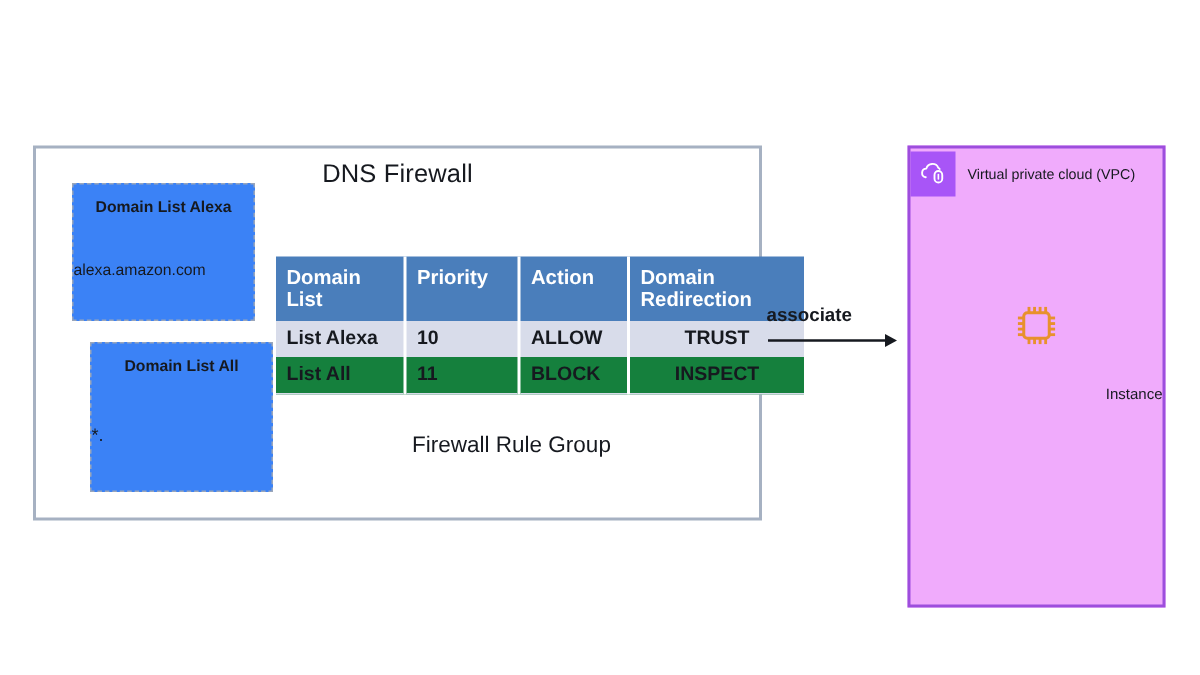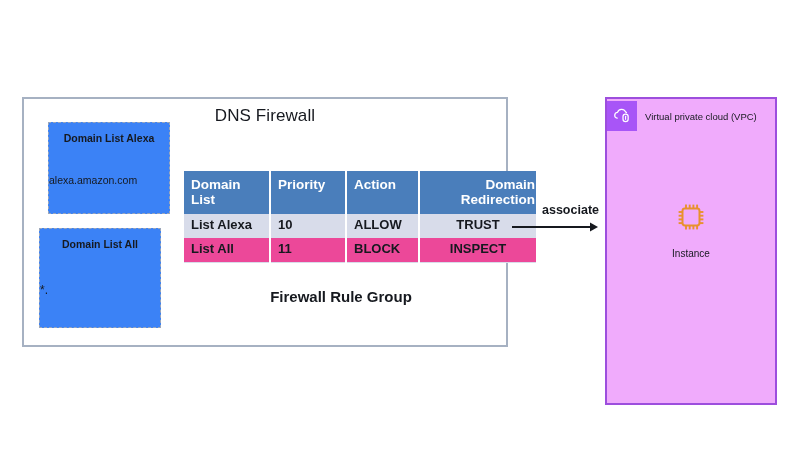--- a/index.html
+++ b/index.html
@@ -50,21 +50,21 @@
     background: #3b82f6;
     box-sizing: border-box;
   }
   .domain-box-alexa {
     left: 48px;
     top: 122px;
     width: 122px;
     height: 92px;
   }
   .domain-box-all {
-    left: 39px;
+    left: 60px;
     top: 228px;
     width: 122px;
     height: 100px;
   }
   .domain-box-title {
     position: absolute;
     left: 0;
     top: 9px;
     width: 100%;
     text-align: center;
@@ -96,57 +96,56 @@
     background: #4a7ebb;
     color: #ffffff;
     font-size: 13.5px;
     font-weight: 700;
     text-align: left;
     padding: 6px 1px 7px 7px;
     border-right: 2px solid #ffffff;
     vertical-align: top;
     line-height: 1.12;
   }
-  .rules-table th:last-child { border-right: none; text-align: right; }
+  .rules-table th:last-child { border-right: none; }
   .rules-table td {
     font-size: 13px;
     font-weight: 700;
     color: #16191f;
     padding: 4px 7px 5px 7px;
     border-right: 2px solid #ffffff;
     line-height: 1.15;
   }
   .rules-table td:last-child { border-right: none; }
   .rules-table tbody tr.row-alt td { background: #d8dcea; }
-  .rules-table tbody tr.row-plain td { background: #ec4899; }
+  .rules-table tbody tr.row-plain td { background: #15803d; }
   .rules-table tbody tr.row-plain { border-bottom: 1px solid #d8dcea; }
   .col-domain-list { width: 77px; }
   .col-priority { width: 66px; }
   .col-action { width: 63px; }
   .col-redirection { width: 108px; }
   td.cell-center { text-align: center; }
 
   .rule-group-label {
     position: absolute;
     left: 184px;
     top: 288px;
     width: 314px;
     text-align: center;
     font-size: 15px;
     color: #16191f;
-    font-weight: bold;
   }
 
   
   .associate-label {
     position: absolute;
     left: 511px;
     top: 203px;
     width: 88px;
-    text-align: right;
+    text-align: left;
     font-size: 12.5px;
     font-weight: 700;
     color: #16191f;
   }
   .associate-arrow {
     position: absolute;
     left: 511px;
     top: 220px;
     width: 88px;
     height: 14px;
@@ -195,23 +194,24 @@
     text-align: center;
   }
   .instance-icon-wrap {
     display: block;
     margin: 0 auto;
     width: 34px;
     height: 34px;
   }
   .instance-label {
     display: block;
-    margin-top: 14px;
+    margin-top: 24px;
     font-size: 10px;
     color: #16191f;
+    text-align: right;
   }
 </style>
 </head>
 <body>
 
 <div class="canvas">
 
   <div class="dns-firewall">
     <div class="dns-firewall-title">DNS Firewall</div>
   </div>

